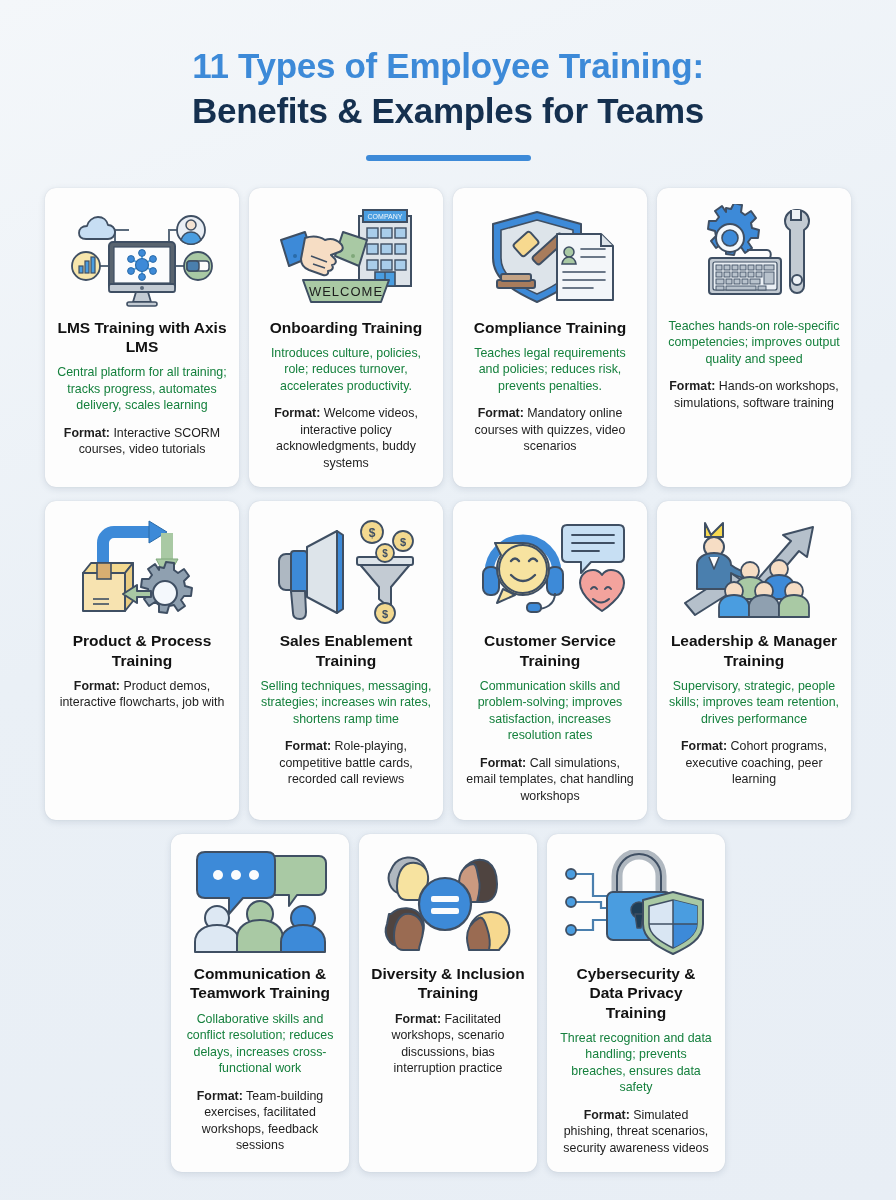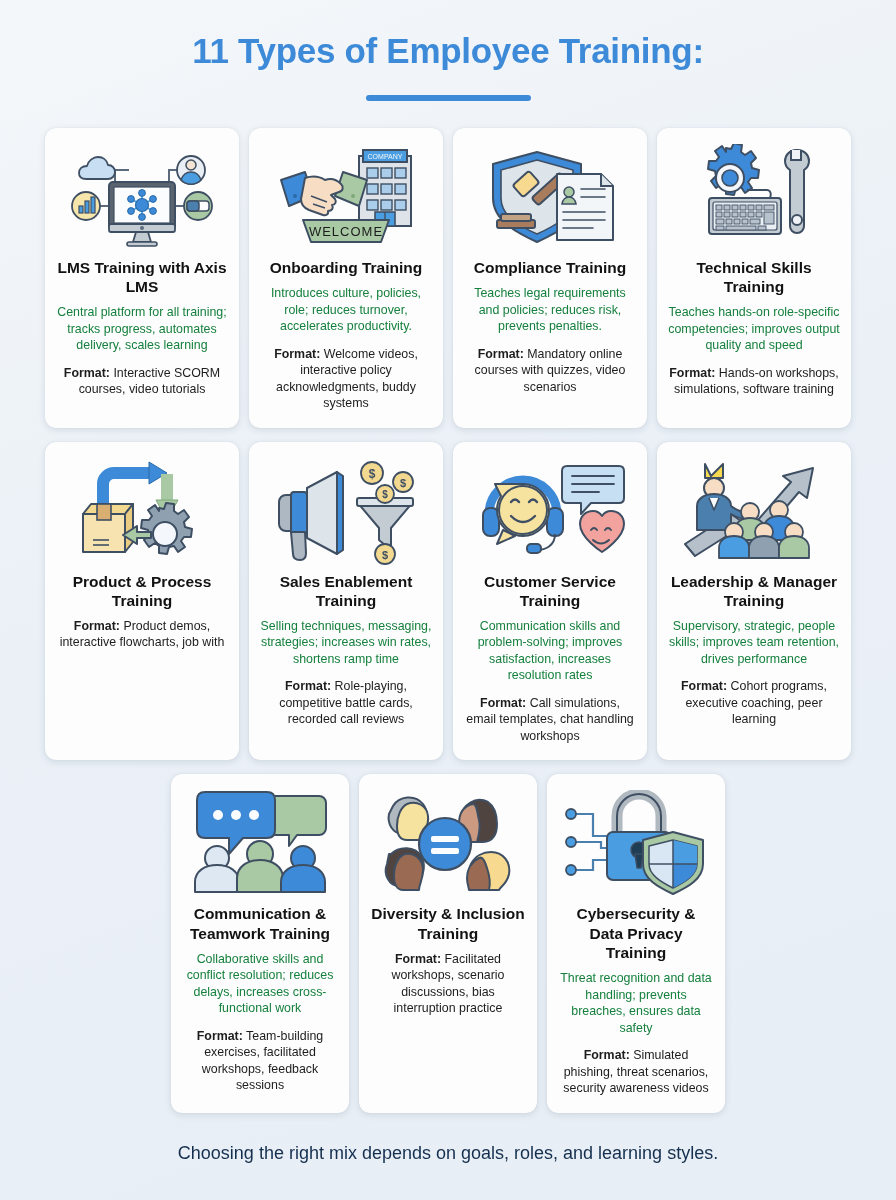--- a/index.html
+++ b/index.html
@@ -16,21 +16,21 @@
     position: relative;
     width: 896px;
     height: 1200px;
     background: linear-gradient(160deg, #f4f7fa 0%, #eaf0f6 45%, #e8eef5 100%);
     display: flex;
     flex-direction: column;
     align-items: center;
   }
 
   
-  .header { width: 100%; text-align: center; padding-top: 29px; }
+  .header { width: 100%; text-align: center; padding-top: 44px; }
   .title-line1 {
     font-size: 35px; font-weight: bold; color: #3d8ad8;
     letter-spacing: -0.3px; line-height: 1.28;
   }
   .title-line2 {
     font-size: 35px; font-weight: bold; color: #15304f;
     letter-spacing: -0.3px; line-height: 1.28;
   }
   .title-rule {
     width: 165px; height: 6px; border-radius: 3px;
@@ -75,20 +75,21 @@
   .footer { width: 100%; text-align: center; margin-top: 16px; }
   .footer-note { font-size: 18px; color: #15304f; }
 </style>
 </head>
 <body>
 
 <div class="page">
 
   <div class="header">
     <div class="title-line1">11 Types of Employee Training:</div>
+    <div class="title-line2">Benefits &amp; Examples for Teams</div>
     <div class="title-rule"></div>
   </div>
 
   <div class="grid-wrap">
 
     <div class="row row-4">
 
       <div class="card">
         <div class="icon-box">
           <svg width="150" height="108" viewBox="0 0 150 108">
@@ -229,21 +230,20 @@
                 <rect x="47" y="75" width="6" height="5"></rect>
                 <rect x="55" y="75" width="6" height="5"></rect>
               <rect x="63" y="75" width="6" height="5"></rect>
                 <rect x="71" y="75" width="10" height="5"></rect>
               <rect x="37" y="82" width="8" height="4"></rect>
                 <rect x="47" y="82" width="30" height="4"></rect>
                 <rect x="79" y="82" width="8" height="4"></rect>
             </g>
           </svg>
         </div>
-        <div class="card-title">Technical Skills Training</div>
         <div class="card-desc">Teaches hands-on role-specific competencies; improves output quality and speed</div>
         <div class="card-format"><b>Format:</b><span> Hands-on workshops, simulations, software training</span></div>
       </div>
 
     </div>
 
     <div class="row row-4">
 
       <div class="card">
         <div class="icon-box">

